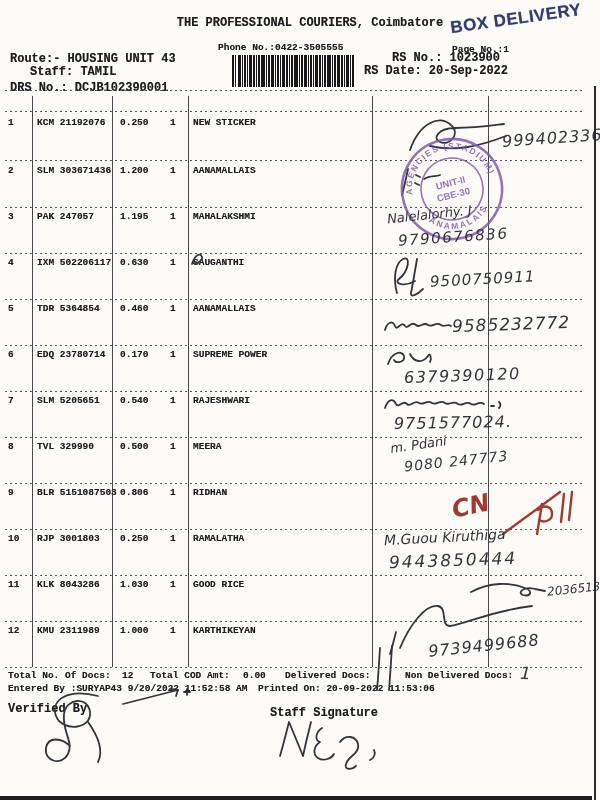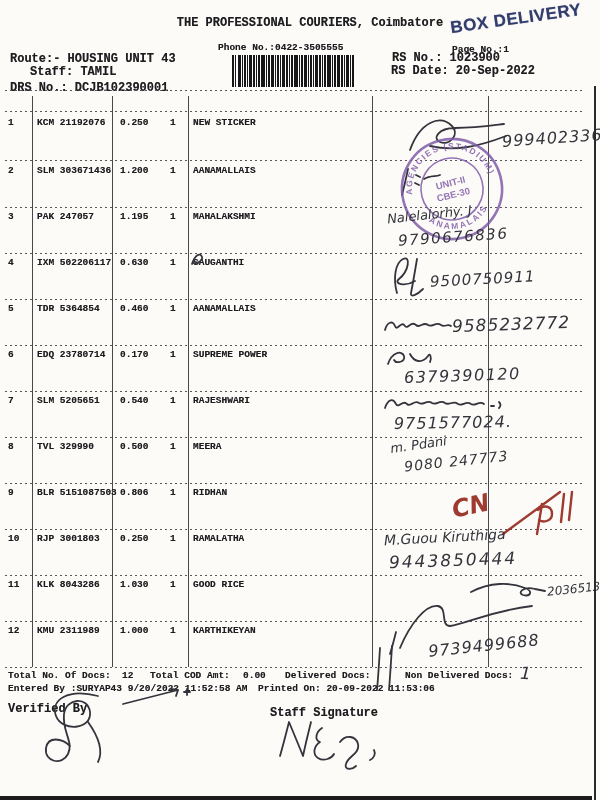--- a/index.html
+++ b/index.html
@@ -81,21 +81,21 @@
         <rect x="105" width="3" height="32"></rect>
       <rect x="109" width="2" height="32"></rect>
         <rect x="112" width="1" height="32"></rect>
         <rect x="114" width="3" height="32"></rect>
       <rect x="118" width="1" height="32"></rect>
         <rect x="120" width="2" height="32"></rect>
     </g>
   </svg>
 
   <div class="pt med" style="left:392px;top:51px;">RS No.: 1023900</div>
-  <div class="pt med" style="left:391px;top:64px;">RS Date: 20-Sep-2022</div>
+  <div class="pt med" style="left:364px;top:64px;">RS Date: 20-Sep-2022</div>
 
   <div class="hl" style="top:90px;"></div>
   <div class="hl" style="top:111px;"></div>
   <div class="hl" style="top:160px;"></div>
   <div class="hl" style="top:207px;"></div>
   <div class="hl" style="top:253px;"></div>
   <div class="hl" style="top:299px;"></div>
   <div class="hl" style="top:345px;"></div>
   <div class="hl" style="top:391px;"></div>
   <div class="hl" style="top:437px;"></div>

